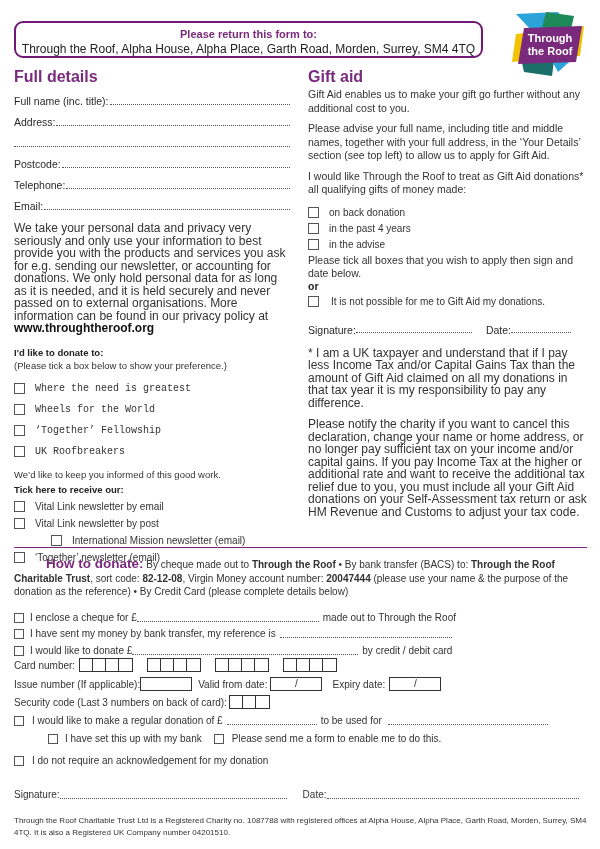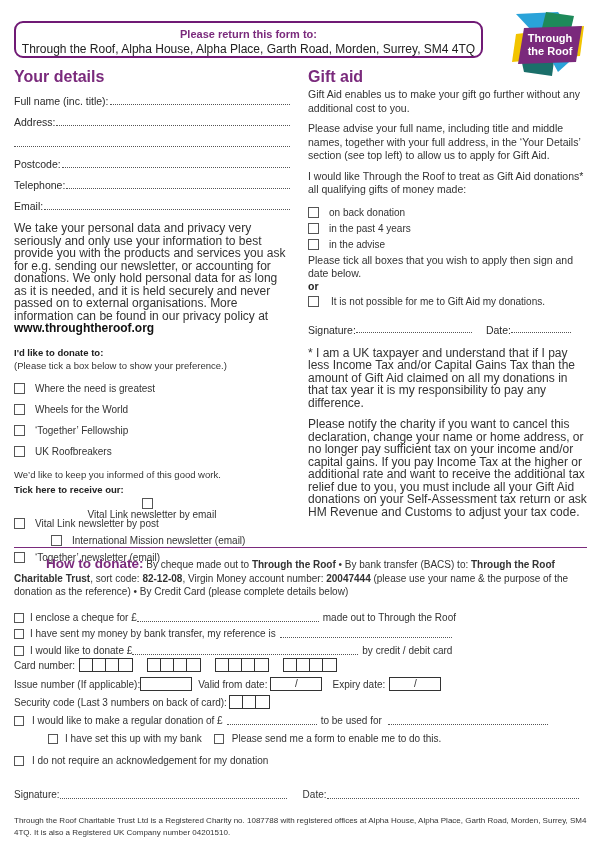--- a/index.html
+++ b/index.html
@@ -66,21 +66,21 @@
     <polygon points="10,28 78,20 74,50 6,56" fill="#f2c400"></polygon>
     <polygon points="14,48 50,40 46,70 18,66" fill="#1b6f6a"></polygon>
     <polygon points="40,44 72,48 52,66" fill="#2aa3d9"></polygon>
     <polygon points="18,22 76,20 70,56 12,58" fill="#7a2a7c"></polygon>
     <text x="44" y="36" text-anchor="middle" fill="#fff" font-family="Liberation Sans, sans-serif" font-weight="bold" font-size="11">Through</text>
     <text x="44" y="49" text-anchor="middle" fill="#fff" font-family="Liberation Sans, sans-serif" font-weight="bold" font-size="11">the Roof</text>
   </svg>
 </div>
 
 <div class="col-left">
-  <div class="h-purple" style="font-size:16px;height:26px;">Your details</div>
+  <div class="h-purple" style="font-size:16px;height:26px;">Full details</div>
 
   <div class="field-line">
       <span>Full name (inc. title):</span>
       <span class="dots"></span>
     </div>
   <div class="field-line">
       <span>Address:</span>
       <span class="dots"></span>
     </div>
   <div class="field-line">
@@ -97,21 +97,21 @@
   <div class="field-line">
       <span>Email:</span>
       <span class="dots"></span>
     </div>
 
   <div class="small-para" style="margin-top:2px;"><span>We take your personal data and privacy very seriously and only use your information to best provide you with the products and services you ask for e.g. sending our newsletter, or accounting for donations. We only hold personal data for as long as it is needed, and it is held securely and never passed on to external organisations. More information can be found in our privacy policy at </span><b>www.throughtheroof.org</b></div>
 
   <div class="bold-label" style="margin-top:12px;">I'd like to donate to:</div>
   <div class="plain" style="margin-top:1px;">(Please tick a box below to show your preference.)</div>
 
-  <div style="margin-top:5px;">
+  <div style="margin-top:5px;font-family:Liberation Mono, monospace;">
     <div class="cb-row" style="height:21px;">
         <span class="cb"></span>
         <span>Where the need is greatest</span>
       </div>
     <div class="cb-row" style="height:21px;">
         <span class="cb"></span>
         <span>Wheels for the World</span>
       </div>
     <div class="cb-row" style="height:21px;">
         <span class="cb"></span>
@@ -120,21 +120,21 @@
     <div class="cb-row" style="height:21px;">
         <span class="cb"></span>
         <span>UK Roofbreakers</span>
       </div>
   </div>
 
   <div class="plain" style="margin-top:6px;">We’d like to keep you informed of this good work.</div>
   <div class="bold-label" style="margin-top:2px;">Tick here to receive our:</div>
 
   <div style="margin-top:3px;">
-    <div class="cb-row" style="height:17px;flex-direction:column;">
+    <div class="cb-row" style="height:17px;">
         <span class="cb"></span>
         <span>Vital Link newsletter by email</span>
       </div>
     <div class="cb-row" style="height:17px;">
         <span class="cb"></span>
         <span>Vital Link newsletter by post</span>
       </div>
     <div class="cb-row" style="height:17px;padding-left:37px;">
         <span class="cb"></span>
         <span>International Mission newsletter (email)</span>

